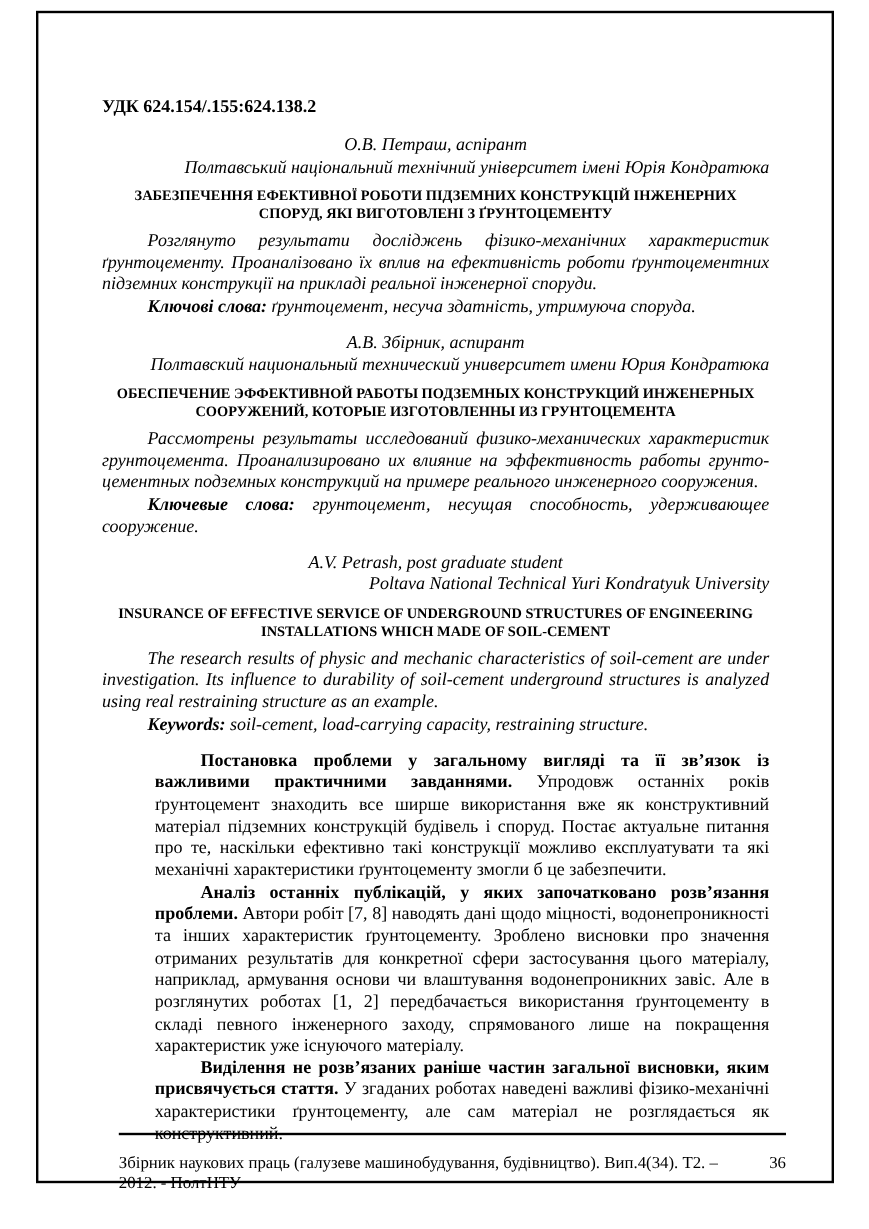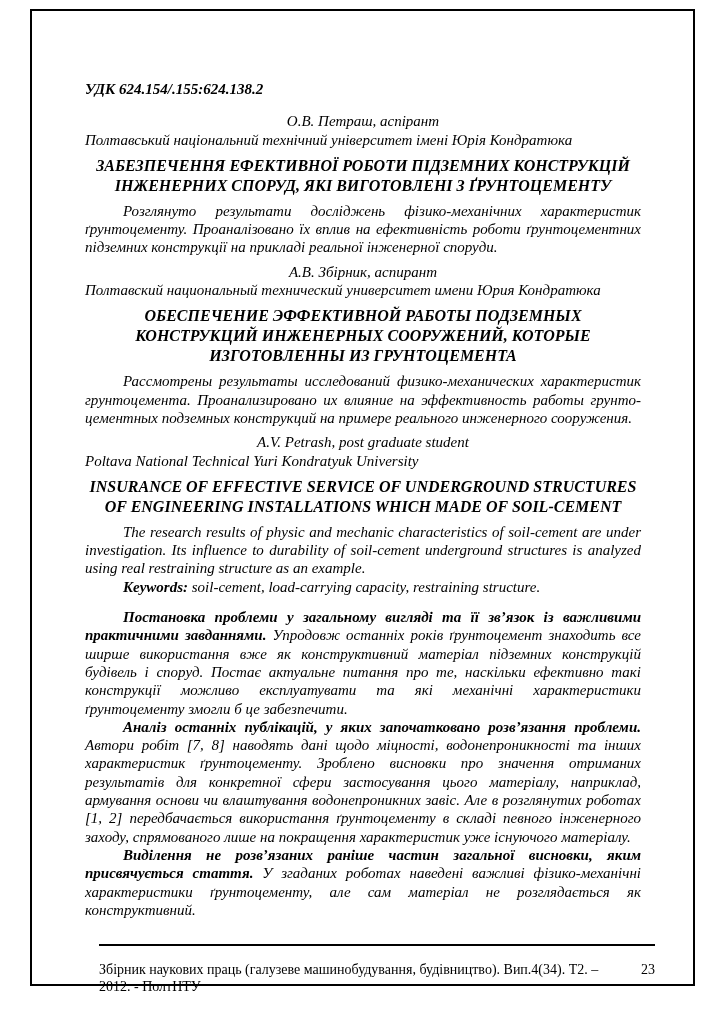--- a/index.html
+++ b/index.html
@@ -22,35 +22,36 @@
     width: 665px;
     height: 977px;
     border: 2px solid #000000;
   }
   .content {
     position: absolute;
     left: 85px;
     top: 80px;
     width: 556px;
   }
-  p, h1 { margin: 0; padding: 0; font-style: italic; }
+  p, h1 { margin: 0; padding: 0; }
   .udc {
     font-weight: bold;
     margin-bottom: 14px;
   }
   .author {
     text-align: center;
     font-style: italic;
     margin-top: 6px;
   }
   .affiliation {
-    text-align: left;
+    text-align: right;
+    font-style: italic;
   }
   .title {
-    font-size: 16px;
+    font-size: 12px;
     font-weight: bold;
     text-align: center;
     line-height: 1.25;
     margin: 7px 2px 6px 2px;
   }
   .abstract {
     font-style: italic;
     text-align: justify;
     text-indent: 38px;
   }
@@ -58,20 +59,21 @@
     font-style: italic;
     text-align: justify;
     text-indent: 38px;
     margin-bottom: 12px;
   }
   .kw-label { font-weight: bold; }
   .body-block { margin-top: 8px; }
   .body-para {
     text-align: justify;
     text-indent: 38px;
+    margin-left: 44px;
   }
   .lead { font-weight: bold; }
   .footer {
     position: absolute;
     left: 99px;
     top: 944px;
     width: 556px;
     border-top: 2px solid #000000;
     padding-top: 15px;
     display: flex;
@@ -88,25 +90,33 @@
   <div class="frame"></div>
 
   <div class="content">
 
     <p class="udc">УДК 624.154/.155:624.138.2</p>
 
     <p class="author">О.В. Петраш, аспірант</p>
     <p class="affiliation">Полтавський національний технічний університет імені Юрія Кондратюка</p>
     <h1 class="title">ЗАБЕЗПЕЧЕННЯ ЕФЕКТИВНОЇ РОБОТИ ПІДЗЕМНИХ КОНСТРУКЦІЙ ІНЖЕНЕРНИХ СПОРУД, ЯКІ ВИГОТОВЛЕНІ З ҐРУНТОЦЕМЕНТУ</h1>
     <p class="abstract">Розглянуто результати досліджень фізико-механічних характеристик ґрунтоцементу. Проаналізовано їх вплив на ефективність роботи ґрунтоцементних підземних конструкції на прикладі реальної інженерної споруди.</p>
+    <p class="keywords">
+      <span class="kw-label">Ключові слова:</span>
+      <span>ґрунтоцемент, несуча здатність, утримуюча споруда.</span>
+    </p>
 
     <p class="author">А.В. Збірник, аспирант</p>
     <p class="affiliation">Полтавский национальный технический университет имени Юрия Кондратюка</p>
     <h1 class="title">ОБЕСПЕЧЕНИЕ ЭФФЕКТИВНОЙ РАБОТЫ ПОДЗЕМНЫХ КОНСТРУКЦИЙ ИНЖЕНЕРНЫХ СООРУЖЕНИЙ, КОТОРЫЕ ИЗГОТОВЛЕННЫ ИЗ ГРУНТОЦЕМЕНТА</h1>
     <p class="abstract">Рассмотрены результаты исследований физико-механических характеристик грунтоцемента. Проанализировано их влияние на эффективность работы грунто-цементных подземных конструкций на примере реального инженерного сооружения.</p>
+    <p class="keywords">
+      <span class="kw-label">Ключевые слова:</span>
+      <span>грунтоцемент, несущая способность, удерживающее сооружение.</span>
+    </p>
 
     <p class="author">A.V. Petrash, post graduate student</p>
     <p class="affiliation">Poltava National Technical Yuri Kondratyuk University</p>
     <h1 class="title">INSURANCE OF EFFECTIVE SERVICE OF UNDERGROUND STRUCTURES OF ENGINEERING INSTALLATIONS WHICH MADE OF SOIL-CEMENT</h1>
     <p class="abstract">The research results of physic and mechanic characteristics of soil-cement are under investigation. Its influence to durability of soil-cement underground structures is analyzed using real restraining structure as an example.</p>
     <p class="keywords">
       <span class="kw-label">Keywords:</span>
       <span>soil-cement, load-carrying capacity, restraining structure.</span>
     </p>
 
@@ -122,15 +132,15 @@
       <p class="body-para">
         <span class="lead">Виділення не розв’язаних раніше частин загальної висновки, яким присвячується стаття.</span>
         <span>У згаданих роботах наведені важливі фізико-механічні характеристики ґрунтоцементу, але сам матеріал не розглядається як конструктивний.</span>
       </p>
     </div>
 
   </div>
 
   <div class="footer">
     <span>Збірник наукових праць (галузеве машинобудування, будівництво). Вип.4(34). Т2. – 2012. - ПолтНТУ</span>
-    <span class="page-num">23</span>
+    <span class="page-num">36</span>
   </div>
 </div>
 
 </body></html>

